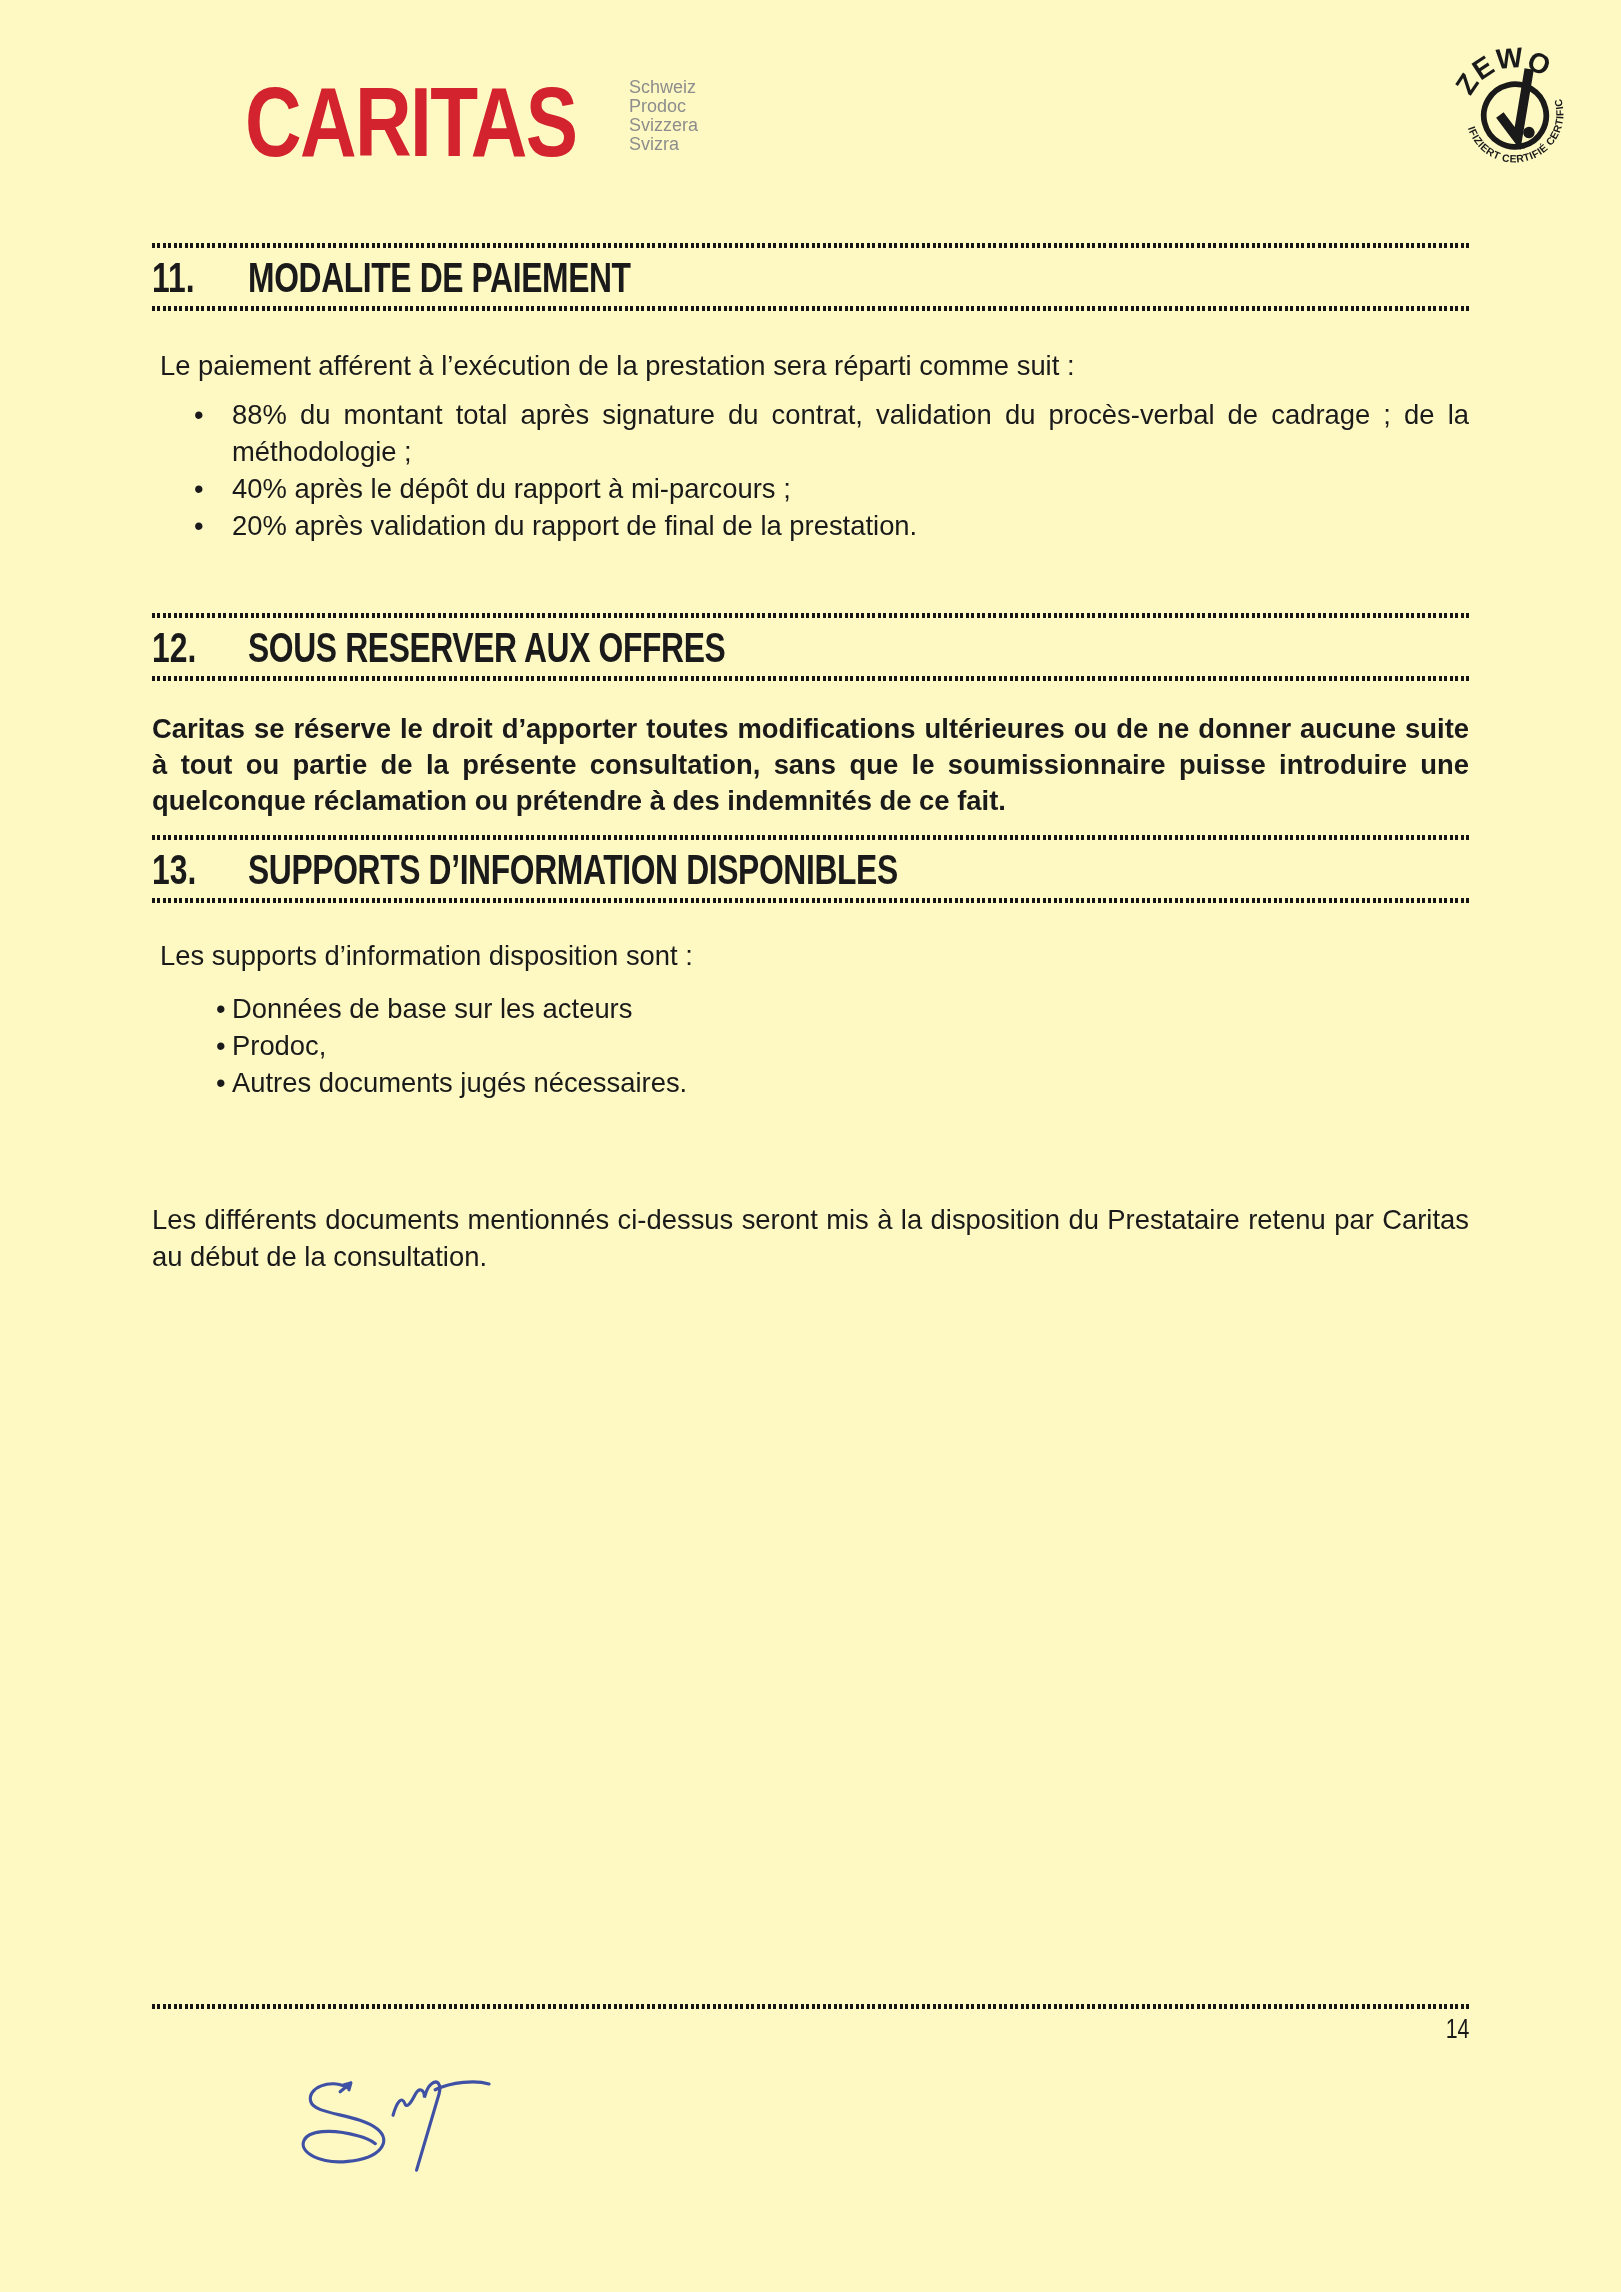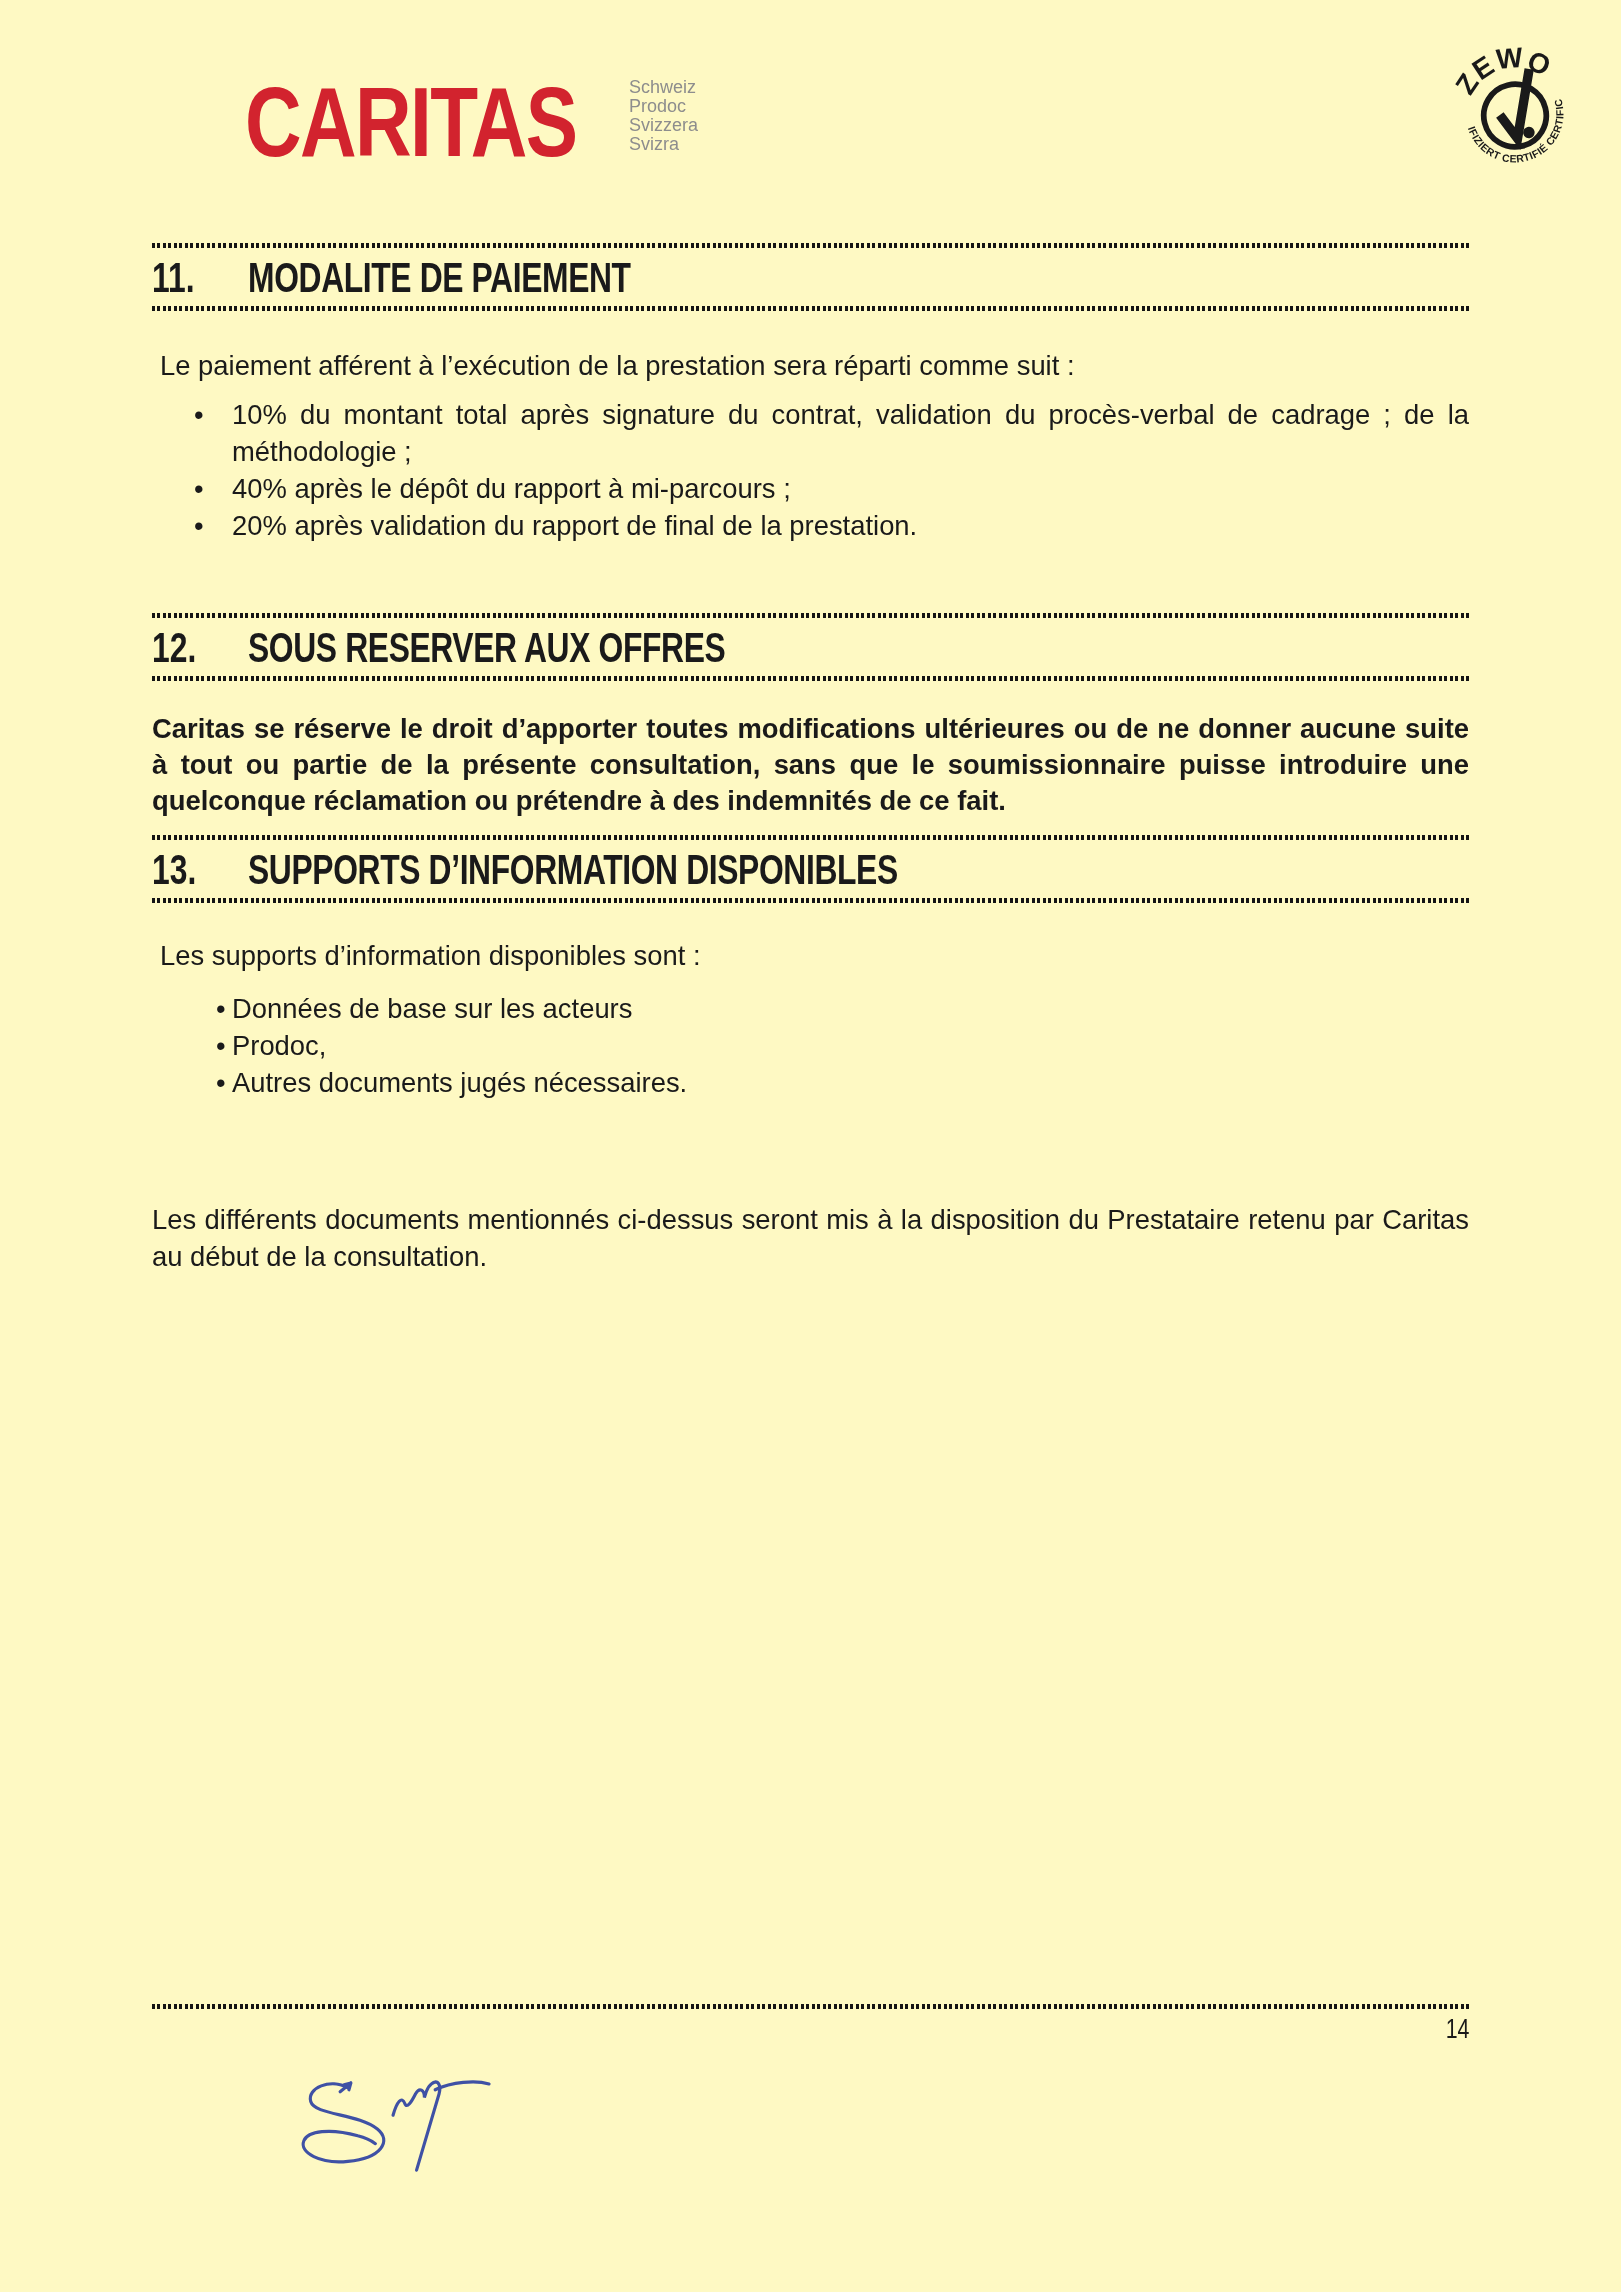--- a/index.html
+++ b/index.html
@@ -81,21 +81,21 @@
 
   <div class="section" id="sec11">
     <div class="rule"></div>
     <div class="sec-head">
       <span class="sec-num">11.</span>
       <span class="sec-title">MODALITE DE PAIEMENT</span>
     </div>
     <div class="rule"></div>
     <p class="intro">Le paiement afférent à l’exécution de la prestation sera réparti comme suit :</p>
     <ul class="bullets wide-gap">
-      <li>10% du montant total après signature du contrat, validation du procès-verbal de cadrage ; de la méthodologie ;</li>
+      <li>88% du montant total après signature du contrat, validation du procès-verbal de cadrage ; de la méthodologie ;</li>
       <li>40% après le dépôt du rapport à mi-parcours ;</li>
       <li>20% après validation du rapport de final de la prestation.</li>
     </ul>
   </div>
 
   <div class="section" id="sec12">
     <div class="rule"></div>
     <div class="sec-head">
       <span class="sec-num">12.</span>
       <span class="sec-title">SOUS RESERVER AUX OFFRES</span>
@@ -104,21 +104,21 @@
     <p class="body-text">Caritas se réserve le droit d’apporter toutes modifications ultérieures ou de ne donner aucune suite à tout ou partie de la présente consultation, sans que le soumissionnaire puisse introduire une quelconque réclamation ou prétendre à des indemnités de ce fait.</p>
   </div>
 
   <div class="section" id="sec13">
     <div class="rule"></div>
     <div class="sec-head">
       <span class="sec-num">13.</span>
       <span class="sec-title">SUPPORTS D’INFORMATION DISPONIBLES</span>
     </div>
     <div class="rule"></div>
-    <p class="intro">Les supports d’information disponibles sont :</p>
+    <p class="intro">Les supports d’information disposition sont :</p>
     <ul class="bullets tight-gap">
       <li>Données de base sur les acteurs</li>
       <li>Prodoc,</li>
       <li>Autres documents jugés nécessaires.</li>
     </ul>
   </div>
 
   <div class="section" id="closing">
     <p class="body-text">Les différents documents mentionnés ci-dessus seront mis à la disposition du Prestataire retenu par Caritas au début de la consultation.</p>
   </div>

